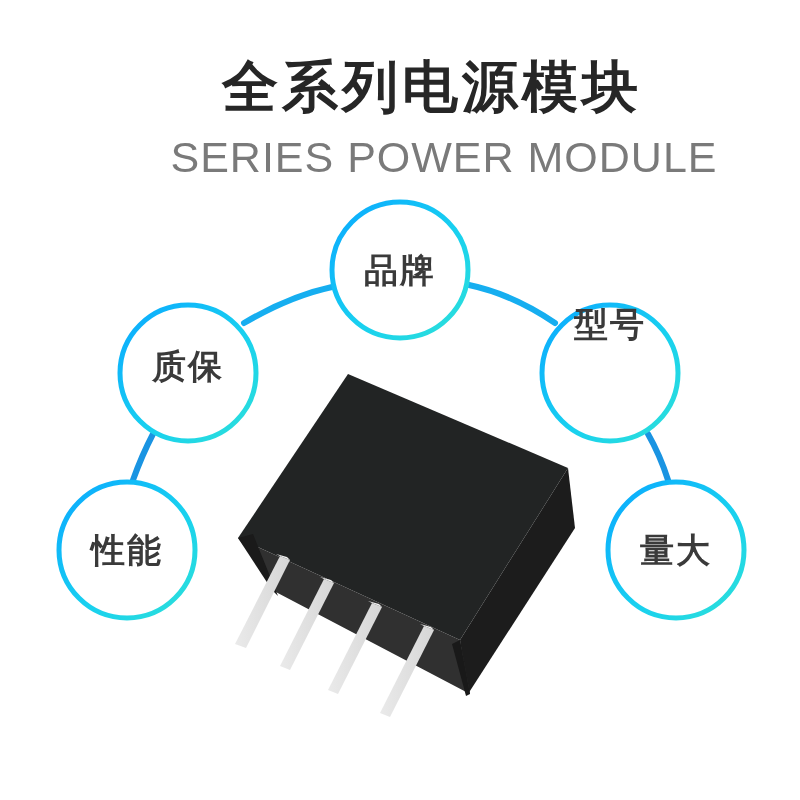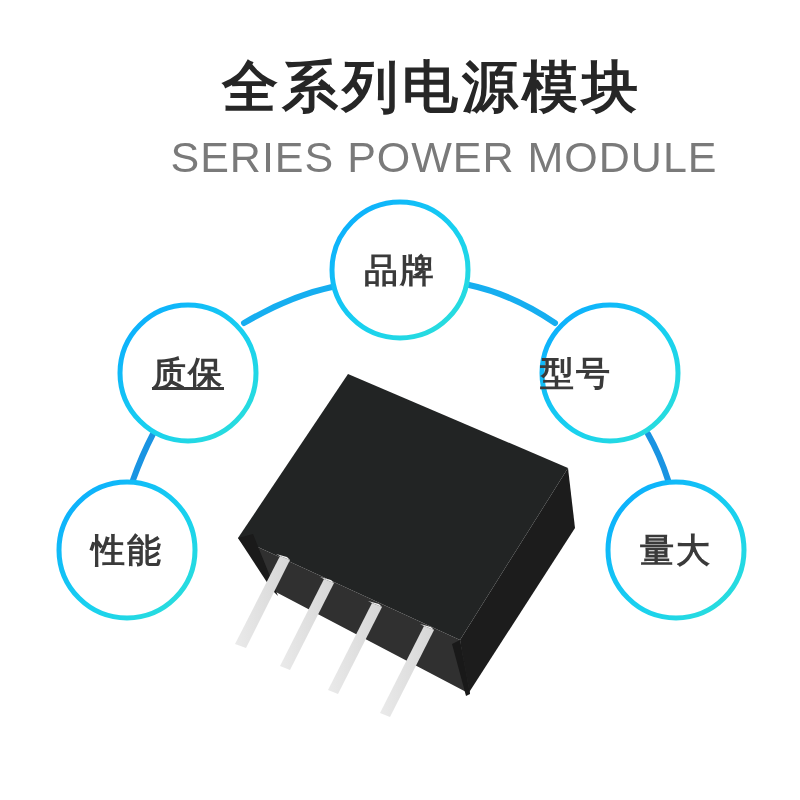--- a/index.html
+++ b/index.html
@@ -10,21 +10,21 @@
       font-size: 56px; line-height: 70px; color: #262626; letter-spacing: 4px; margin-left: 32px;
     }
     .subtitle {
       position: absolute; left: 0; top: 132px; width: 800px; text-align: center;
       font-family: "Liberation Sans", sans-serif; font-weight: normal;
       font-size: 43px; line-height: 50px; color: #7a7a7a; letter-spacing: 1px; padding-left: 44px;
     }
     svg.stage { position: absolute; left: 0; top: 0; }
     .badge {
       position: absolute; width: 140px; height: 140px; border-radius: 50%;
-      display: flex; align-items: center; justify-content: center;
+      display: flex; flex-direction: column; align-items: center; justify-content: center;
       font-family: "DejaVu Sans", sans-serif; font-weight: bold;
       font-size: 34px; line-height: 42px; color: #3a3a3a; letter-spacing: 2px;
     }
     .badge span { display: block; }
   </style>
 </head>
 <body>
 
 <div class="title">全系列电源模块</div>
 <div class="subtitle">SERIES POWER MODULE</div>
@@ -86,21 +86,21 @@
     <circle cx="188" cy="373" r="68"></circle>
     <circle cx="400" cy="270" r="68"></circle>
     <circle cx="610" cy="373" r="68"></circle>
     <circle cx="676" cy="550" r="68"></circle>
   </g>
 </svg>
 
 <div class="badge" style="left:57px; top:480px;text-align:center;">
   <span>性能</span>
 </div>
-<div class="badge" style="left:118px; top:303px;text-decoration:underline;">
+<div class="badge" style="left:118px; top:296px;">
   <span>质保</span>
 </div>
 <div class="badge" style="left:330px; top:200px;">
   <span>品牌</span>
 </div>
 <div class="badge" style="left:540px; top:303px;justify-content:space-between;">
   <span>型号</span>
 </div>
 <div class="badge" style="left:606px; top:480px;">
   <span>量大</span>

